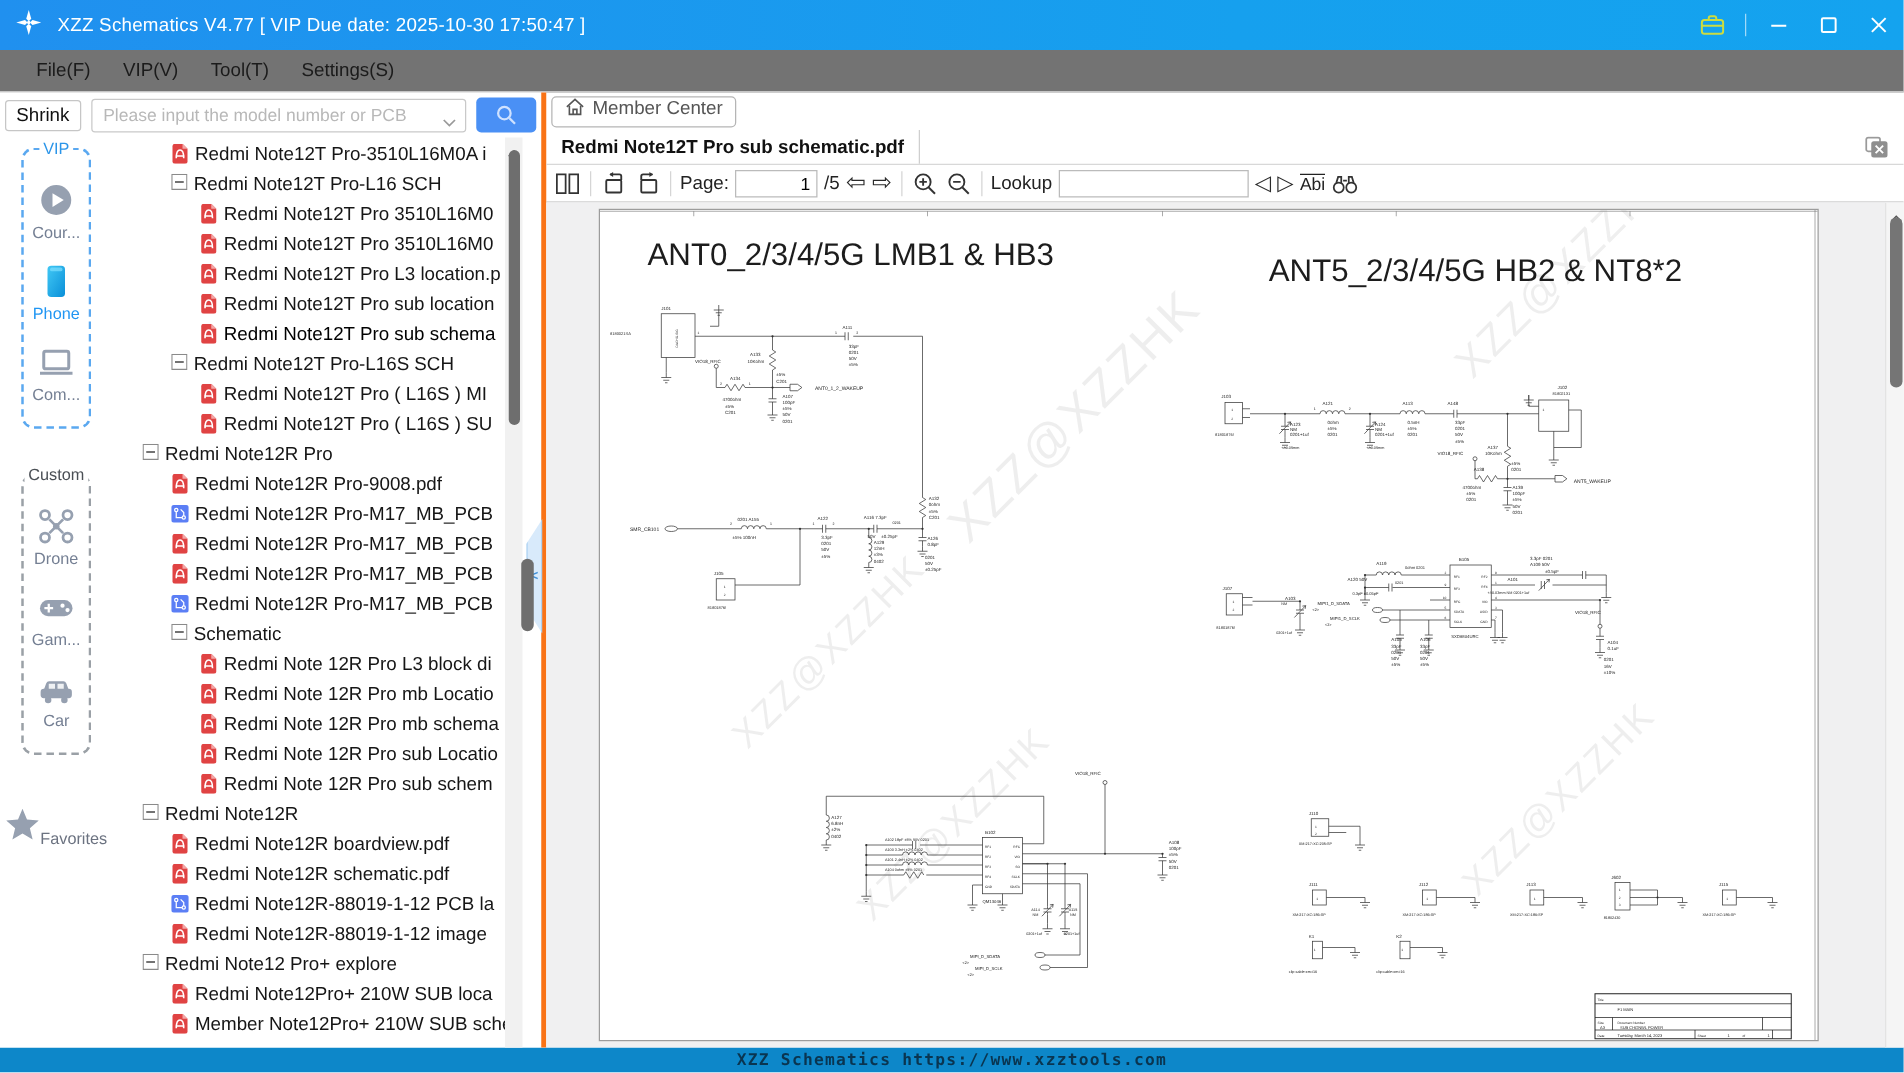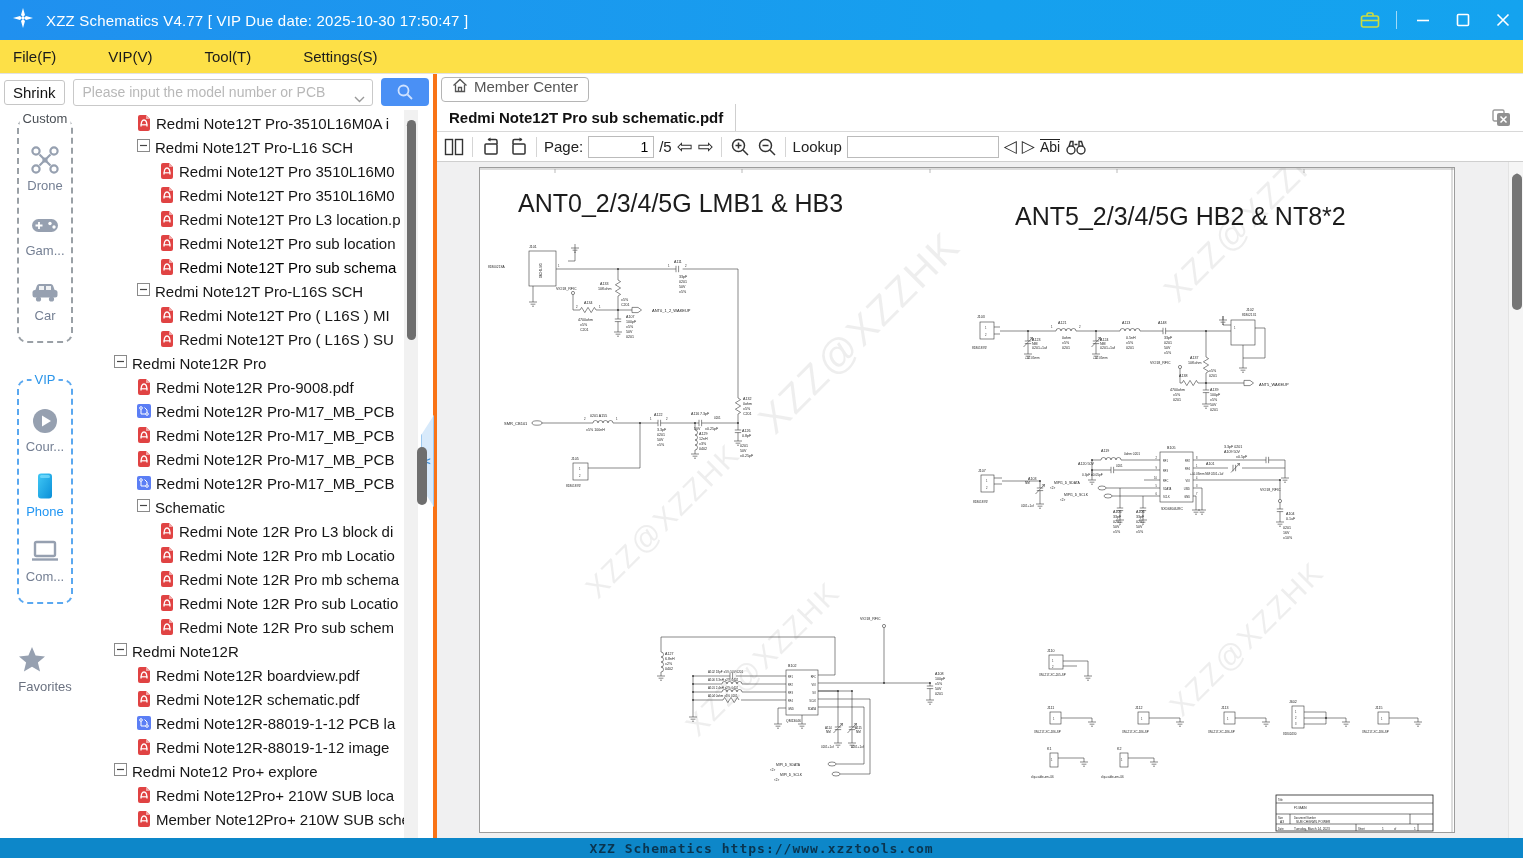--- a/index.html
+++ b/index.html
@@ -8,21 +8,21 @@
   .window { width:1523px; height:858px; position:relative; display:flex; flex-direction:column; background:#fff; }
 
   
   .titlebar { height:40px; background:linear-gradient(90deg,#2090ef 0%,#16a0ee 65%,#14a3ef 100%); display:flex; align-items:center; padding-left:12px; flex:none; }
   .titlebar .app-title { color:#fff; font-size:15px; margin-left:12px; letter-spacing:.2px; }
   .titlebar .spacer { flex:1; }
   .tb-btn { width:40px; height:40px; display:flex; align-items:center; justify-content:center; }
   .tb-divider { width:1px; height:18px; background:rgba(255,255,255,.6); margin:0 6px; }
 
   
-  .menubar { height:34px; background:#fde047; border-bottom:1px solid #e2e2e2; display:flex; align-items:center; padding-left:0; flex:none;gap:26px; }
+  .menubar { height:34px; background:#737373; border-bottom:1px solid #e2e2e2; display:flex; align-items:center; padding-left:16px; flex:none; }
   .menu-item { font-size:15px; color:#1b1b1b; padding:0 13px; line-height:33px; }
 
   .main { flex:1; display:flex; min-height:0; }
 
   
   .left-panel { width:437px; flex:none; border-right:4px solid #f97316; display:flex; flex-direction:column; background:#fff; position:relative; }
   .searchrow { height:36px; flex:none; display:flex; align-items:center; padding:0 4px; gap:8px; }
   .shrink-btn { border:1px solid #c6c6c6; border-radius:3px; padding:3px 8px; font-size:15px; color:#111; background:#fff; }
   .search-wrap { position:relative; width:300px; }
   .search-input { width:100%; height:27px; border:1px solid #c9c9c9; border-radius:3px; font-size:14px; padding:0 26px 0 9px; color:#333; outline:none; }
@@ -31,21 +31,21 @@
   .search-btn { width:48px; height:28px; background:#4a90f5; border-radius:4px; display:flex; align-items:center; justify-content:center; border:none; }
 
   .left-body { flex:1; display:flex; min-height:0; position:relative; }
   .rail { width:90px; flex:none; padding-top:8px; display:flex; flex-direction:column; align-items:center; }
   .rail-group { width:56px; border:2px dashed #5aa8f0; border-radius:10px; position:relative; display:flex; flex-direction:column; align-items:center; padding:16px 0 10px; margin-bottom:36px; }
   .rail-group.custom { border-color:#9aa0a6; }
   .rail-group .group-label { position:absolute; top:-9px; left:50%; transform:translateX(-50%); background:#fff; padding:0 3px; font-size:13px; white-space:nowrap; }
   .rail-item { display:flex; flex-direction:column; align-items:center; margin:8px 0; }
   .rail-item .ico { width:32px; height:32px; display:flex; align-items:center; justify-content:center; }
   .rail-item .lbl { font-size:13px; color:#747f93; margin-top:2px; white-space:nowrap; }
-  .favorites { display:flex; flex-direction:column; align-items:flex-start; margin-top:6px; }
+  .favorites { display:flex; flex-direction:row; align-items:flex-end; margin-top:6px; }
   .favorites .lbl { font-size:13px; color:#6b7280; margin-top:2px; }
 
   .tree { flex:1; min-width:0; padding-top:5px; overflow:hidden; position:relative; }
   .tree-row { height:24px; display:flex; align-items:flex-start; white-space:nowrap; overflow:hidden; font-size:15px; color:#161616; }
   .tree-row .t-ico { flex:none; margin-right:5px; display:flex; align-items:center; }
   .tree-row.selected .t-label { color:#000000; }
 
   .tree-sb { position:absolute; top:0; right:15px; width:14px; height:100%; background:#f1f1f1; }
   .tree-sb .chev { position:absolute; top:3px; left:2px; }
   .tree-sb .thumb { position:absolute; top:10px; left:2.5px; width:9px; height:220px; background:#6e6e6e; border-radius:5px; }
@@ -146,20 +146,56 @@
         <button class="search-btn">
           <svg width="18" height="18" viewBox="0 0 18 18" fill="none" stroke="#cfe2ff" stroke-width="1.8">
               <circle cx="7.5" cy="7.5" r="5"></circle>
               <path d="M11.5 11.5 L16 16"></path>
             </svg>
         </button>
       </div>
 
       <div class="left-body">
         <div class="rail" id="rail">
+            <div class="rail-group" style="border-color: rgb(90, 168, 240);">
+              <span class="group-label" style="color: rgb(43, 149, 233);">VIP</span>
+              <div class="rail-item">
+                <span class="ico">
+                  <svg width="30" height="30" viewBox="0 0 30 30">
+                    <circle cx="15" cy="15" r="12" fill="#96a0b0"></circle>
+                    <path d="M12 9.5 L21 15 L12 20.5 Z" fill="#fff"></path>
+                  </svg>
+                </span>
+                <span class="lbl" style="color: rgb(116, 127, 147);">Cour...</span>
+              </div>
+              <div class="rail-item">
+                <span class="ico">
+                  <svg width="30" height="30" viewBox="0 0 30 30">
+                    <defs>
+                      <linearGradient id="pg" x1="0" y1="0" x2="1" y2="1">
+                        <stop offset="0" stop-color="#41c8f5"></stop>
+                        <stop offset="1" stop-color="#0a8fd8"></stop>
+                      </linearGradient>
+                    </defs>
+                    <rect x="8" y="2.5" width="14" height="25" rx="3" fill="url(#pg)"></rect>
+                    <rect x="10" y="4" width="10" height="3" rx="1.5" fill="#7fe0ff" opacity="0.7"></rect>
+                  </svg>
+                </span>
+                <span class="lbl" style="color: rgb(33, 150, 243);">Phone</span>
+              </div>
+              <div class="rail-item">
+                <span class="ico">
+                  <svg width="30" height="30" viewBox="0 0 30 30" fill="none" stroke="#96a0b0" stroke-width="2.4">
+                    <rect x="5" y="6" width="20" height="14" rx="1.5"></rect>
+                    <path d="M2 23.5 H28"></path>
+                  </svg>
+                </span>
+                <span class="lbl" style="color: rgb(116, 127, 147);">Com...</span>
+              </div>
+            </div>
             <div class="rail-group custom" style="border-color: rgb(154, 160, 166);">
               <span class="group-label" style="color: rgb(74, 79, 85);">Custom</span>
               <div class="rail-item">
                 <span class="ico">
                   <svg width="30" height="30" viewBox="0 0 30 30" fill="none" stroke="#96a0b0" stroke-width="2.2">
                     <path d="M9.5 9.5 L20.5 20.5 M20.5 9.5 L9.5 20.5"></path>
                     <circle cx="6" cy="6" r="3.6"></circle>
                     <circle cx="24" cy="6" r="3.6"></circle>
                     <circle cx="6" cy="24" r="3.6"></circle>
                     <circle cx="24" cy="24" r="3.6"></circle>
@@ -184,56 +220,20 @@
                   <svg width="30" height="30" viewBox="0 0 30 30">
                     <path d="M5 16 L7 10.5 A2.5 2.5 0 0 1 9.4 9 H20.6 A2.5 2.5 0 0 1 23 10.5 L25 16" fill="#96a0b0"></path>
                     <rect x="2.5" y="15" width="25" height="7.5" rx="2.5" fill="#96a0b0"></rect>
                     <circle cx="8.5" cy="24" r="2.6" fill="#96a0b0"></circle>
                     <circle cx="21.5" cy="24" r="2.6" fill="#96a0b0"></circle>
                     <rect x="9" y="11" width="5" height="4" fill="#fff" opacity="0.85"></rect>
                     <rect x="16" y="11" width="5" height="4" fill="#fff" opacity="0.85"></rect>
                   </svg>
                 </span>
                 <span class="lbl" style="color: rgb(116, 127, 147);">Car</span>
-              </div>
-            </div>
-            <div class="rail-group" style="border-color: rgb(90, 168, 240);">
-              <span class="group-label" style="color: rgb(43, 149, 233);">VIP</span>
-              <div class="rail-item">
-                <span class="ico">
-                  <svg width="30" height="30" viewBox="0 0 30 30">
-                    <circle cx="15" cy="15" r="12" fill="#96a0b0"></circle>
-                    <path d="M12 9.5 L21 15 L12 20.5 Z" fill="#fff"></path>
-                  </svg>
-                </span>
-                <span class="lbl" style="color: rgb(116, 127, 147);">Cour...</span>
-              </div>
-              <div class="rail-item">
-                <span class="ico">
-                  <svg width="30" height="30" viewBox="0 0 30 30">
-                    <defs>
-                      <linearGradient id="pg" x1="0" y1="0" x2="1" y2="1">
-                        <stop offset="0" stop-color="#41c8f5"></stop>
-                        <stop offset="1" stop-color="#0a8fd8"></stop>
-                      </linearGradient>
-                    </defs>
-                    <rect x="8" y="2.5" width="14" height="25" rx="3" fill="url(#pg)"></rect>
-                    <rect x="10" y="4" width="10" height="3" rx="1.5" fill="#7fe0ff" opacity="0.7"></rect>
-                  </svg>
-                </span>
-                <span class="lbl" style="color: rgb(33, 150, 243);">Phone</span>
-              </div>
-              <div class="rail-item">
-                <span class="ico">
-                  <svg width="30" height="30" viewBox="0 0 30 30" fill="none" stroke="#96a0b0" stroke-width="2.4">
-                    <rect x="5" y="6" width="20" height="14" rx="1.5"></rect>
-                    <path d="M2 23.5 H28"></path>
-                  </svg>
-                </span>
-                <span class="lbl" style="color: rgb(116, 127, 147);">Com...</span>
               </div>
             </div>
             <div class="favorites">
               <span class="ico"><svg width="28" height="27" viewBox="0 0 28 27">
                   <path d="M14 1 L17.6 9.6 L27 10.4 L19.9 16.5 L22.1 25.6 L14 20.7 L5.9 25.6 L8.1 16.5 L1 10.4 L10.4 9.6 Z" fill="#96a0b0"></path>
                 </svg></span>
               <span class="lbl">Favorites</span>
             </div>
           </div>
         <div class="tree" id="tree">

